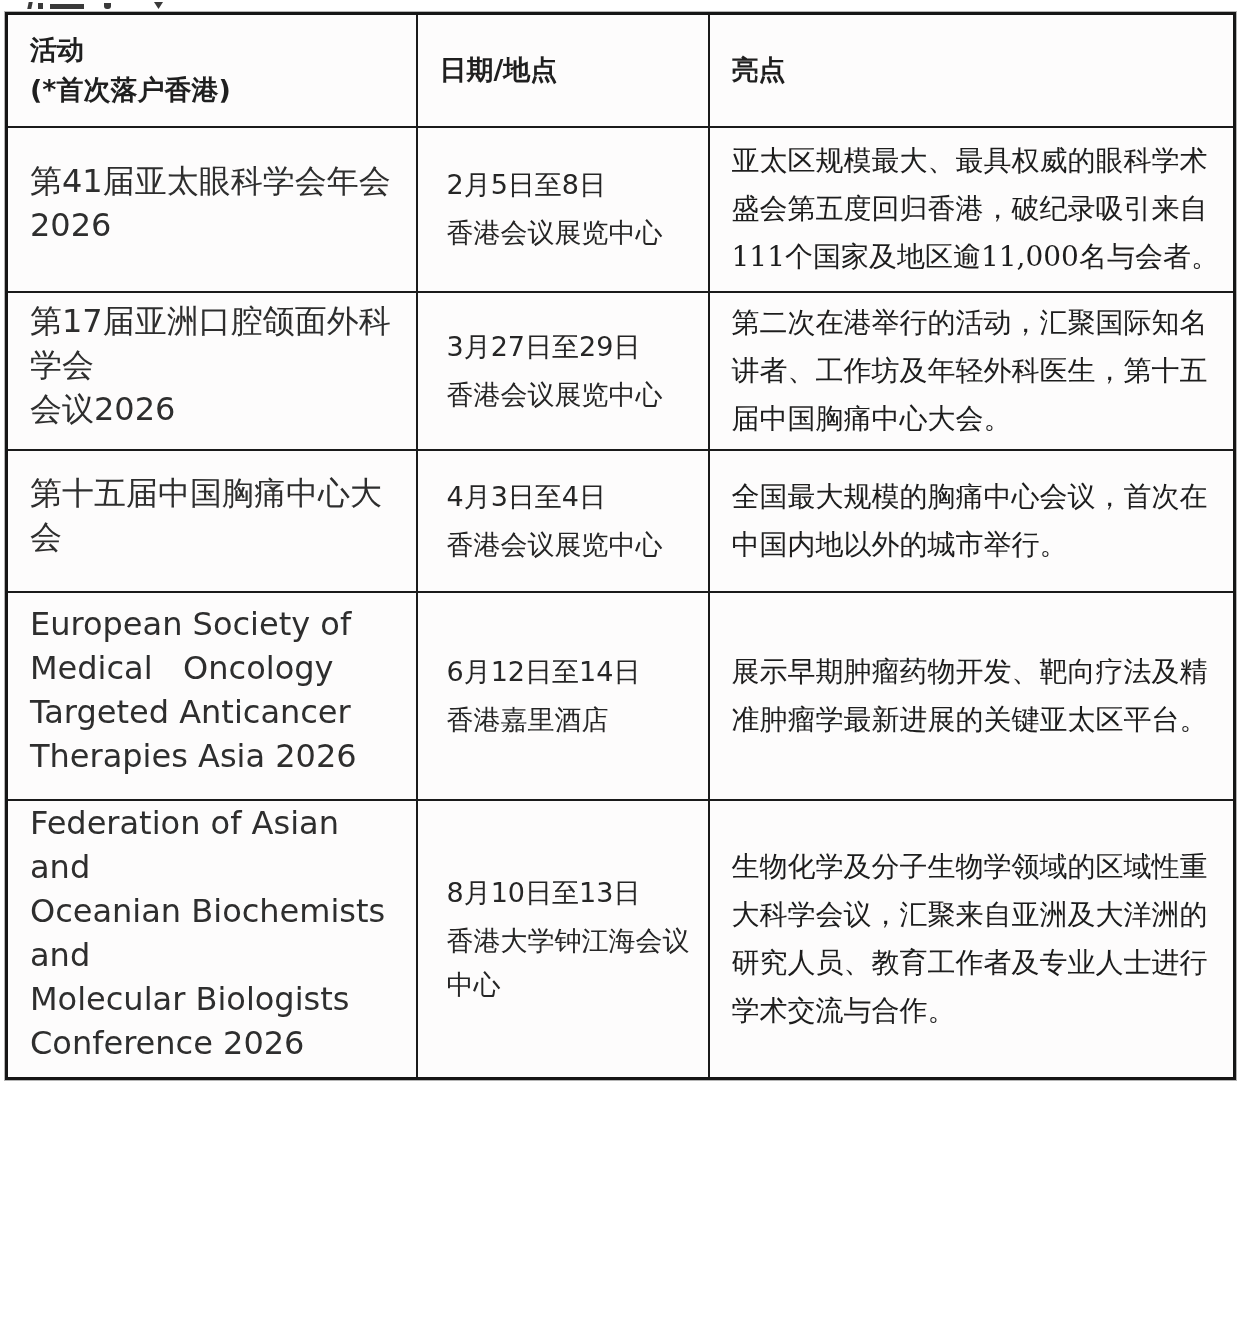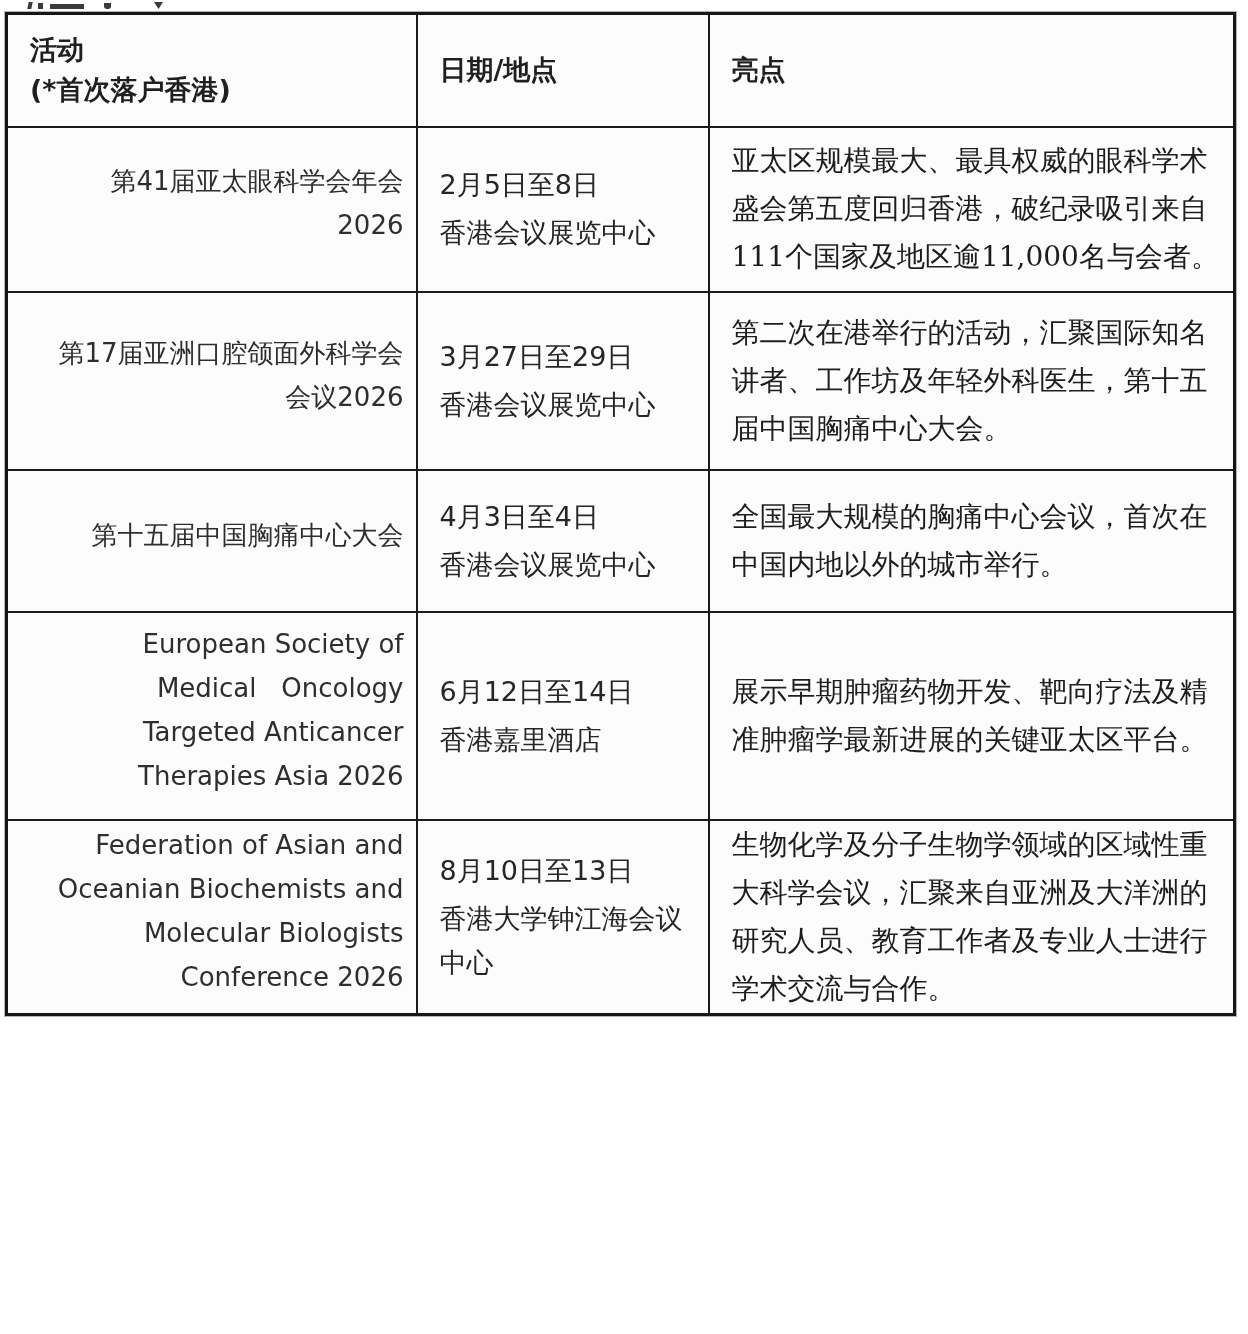--- a/index.html
+++ b/index.html
@@ -56,49 +56,48 @@
     border: 2px solid #1b1b1b;
     vertical-align: middle;
     color: #262626;
     text-align: left;
     box-sizing: border-box;
   }
 
   
   tr.hr  { height: 113px; }
   tr.r1  { height: 165px; }
-  tr.r2  { height: 178px; }
+  tr.r2  { height: 158px; }
   tr.r3  { height: 142px; }
   tr.r4  { height: 175px; }
   tr.r5  { height: 160px; }
   tr.r6  { height: 208px; }
   tr.r7  { height: 193px; }
 
   th {
     font-size: 27px;
     font-weight: bold;
     padding: 0 10px 0 22px;
     line-height: 40px;
     color: #1f1f1f;
   }
   th.h23 { padding-top: 30px; padding-bottom: 30px; }
   th .hline { display: block; }
 
   td.event {
-    font-size: 26px;
+    font-size: 32px;
     line-height: 44px;
     padding: 0 12px 12px 22px;
     white-space: pre-wrap;
     color: #2e2e2e;
-    text-align: right;
   }
   td.when {
     font-size: 27px;
     line-height: 44px;
-    padding: 0 8px 0 22px;
+    padding: 0 8px 0 29px;
     color: #262626;
   }
   td.when .venue { margin-top: 4px; }
   td.hl {
     font-family: "DejaVu Serif", serif;
     font-size: 28px;
     line-height: 48px;
     padding: 0 0 0 22px;
     color: #1d1d1d;
   }

